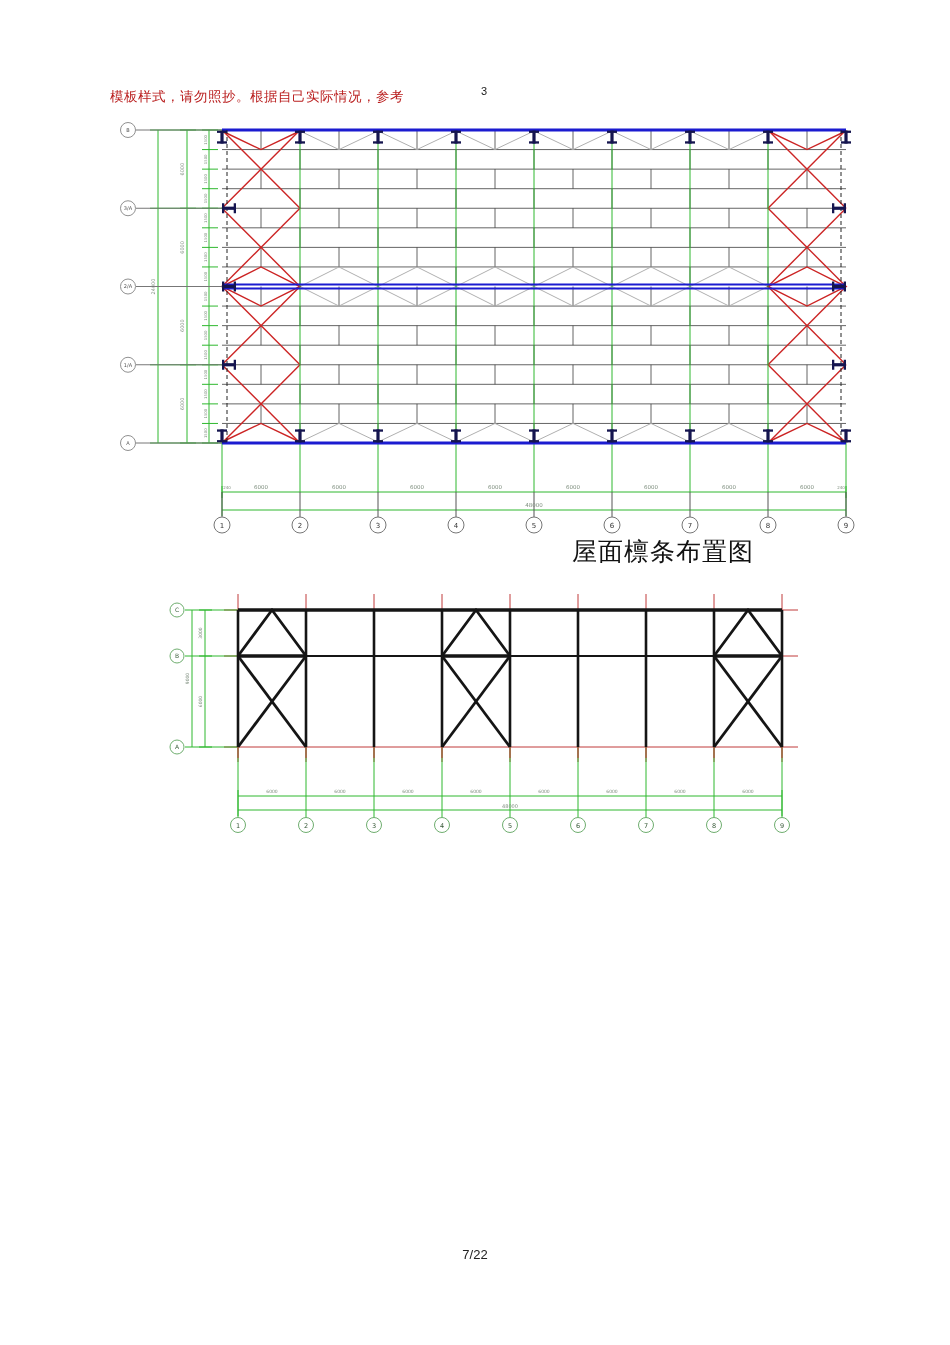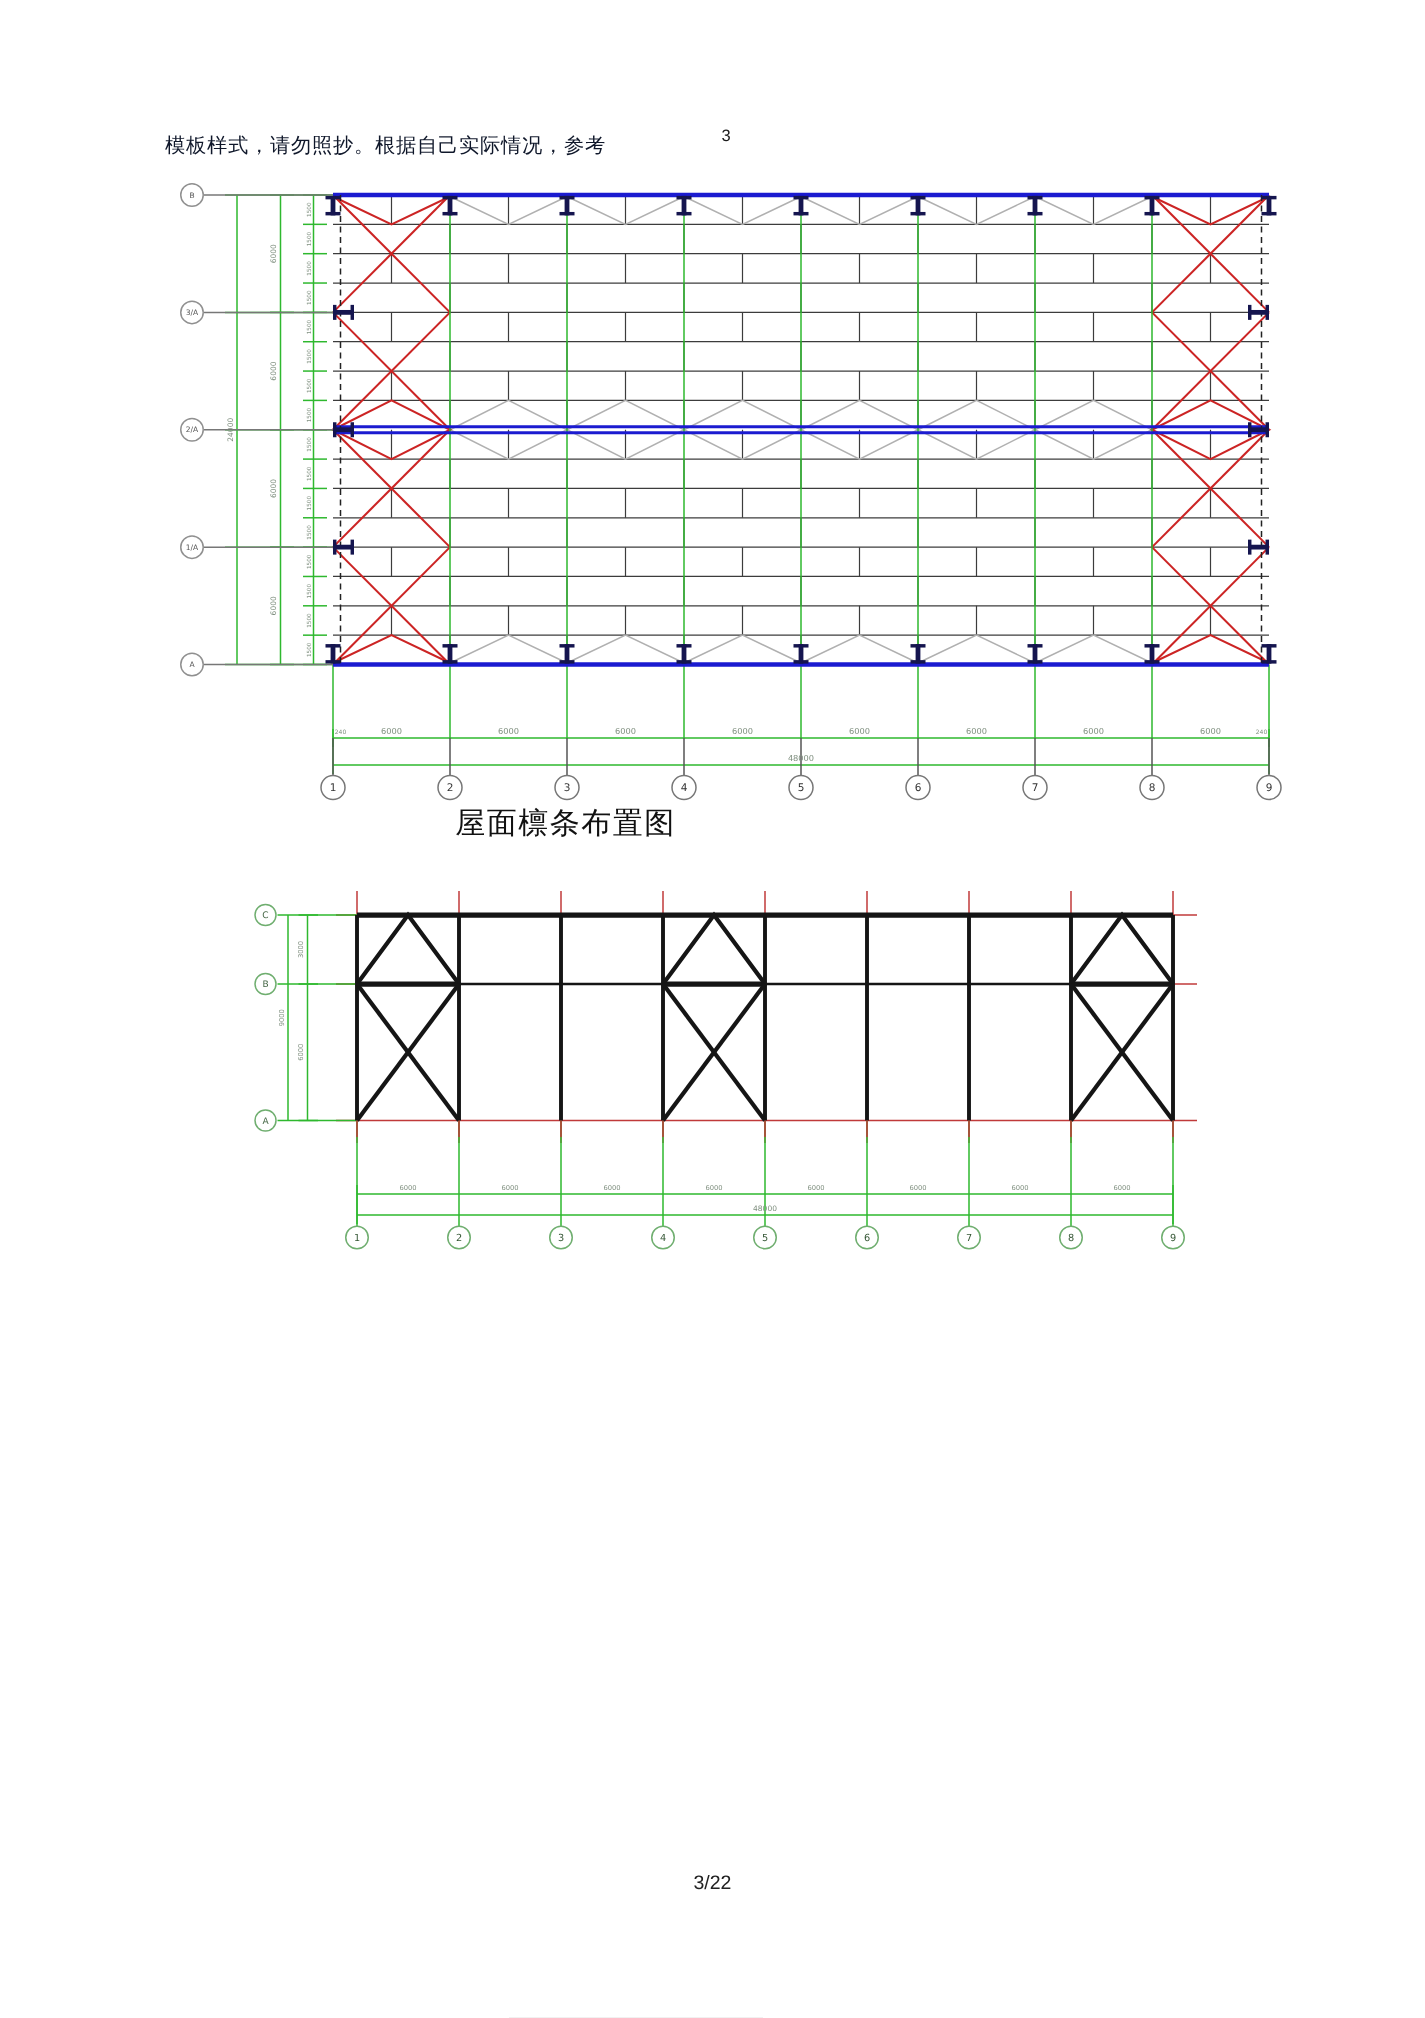--- a/index.html
+++ b/index.html
@@ -1,21 +1,21 @@
 <!DOCTYPE html>
 <html><head>
 <meta charset="utf-8">
 <style>
   html,body{margin:0;padding:0;background:#e8e8e8;}
   .page{position:relative;width:950px;height:1345px;background:#ffffff;margin:0 auto;
         font-family:"Liberation Serif", serif;overflow:hidden;}
-  .hdr{position:absolute;left:110px;top:88px;font-size:13.5px;color:#0f172a;letter-spacing:0.5px;}
+  .hdr{position:absolute;left:110px;top:88px;font-size:13.5px;color:#b91c1c;letter-spacing:0.5px;}
   .hdr-num{position:absolute;left:481px;top:85px;font-size:11px;color:#1a1a1a;
            font-family:"Liberation Sans", sans-serif;}
-  .caption{position:absolute;left:0;width:754px;text-align:center;font-size:20px;color:#111;
+  .caption{position:absolute;left:0;width:754px;text-align:right;font-size:25px;color:#111;
            letter-spacing:1px;}
   .cap1{top:535px;}
   .cap2{top:865px;}
   .footer{position:absolute;left:0;top:1247px;width:950px;text-align:center;font-size:13px;
           color:#222;font-family:"Liberation Sans", sans-serif;}
   svg{position:absolute;left:0;top:0;}
   svg text{font-family:"DejaVu Sans", sans-serif;}
 </style>
 </head>
 <body>
@@ -431,14 +431,14 @@
           <text x="748" y="793" text-anchor="middle" font-size="4.5">6000</text>
           <text x="510" y="807.5" text-anchor="middle" font-size="5">48000</text>
           <text x="202" y="633" text-anchor="middle" font-size="4.5" transform="rotate(-90 202 633)">3000</text>
           <text x="202" y="701.5" text-anchor="middle" font-size="4.5" transform="rotate(-90 202 701.5)">6000</text>
           <text x="189" y="678.5" text-anchor="middle" font-size="4.5" transform="rotate(-90 189 678.5)">9000</text>
         </g>
       </g>
   </svg>
 
   <div class="caption cap1">屋面檩条布置图</div>
-  <div class="footer">3/22</div>
+  <div class="footer">7/22</div>
 </div>
 
 </body></html>

